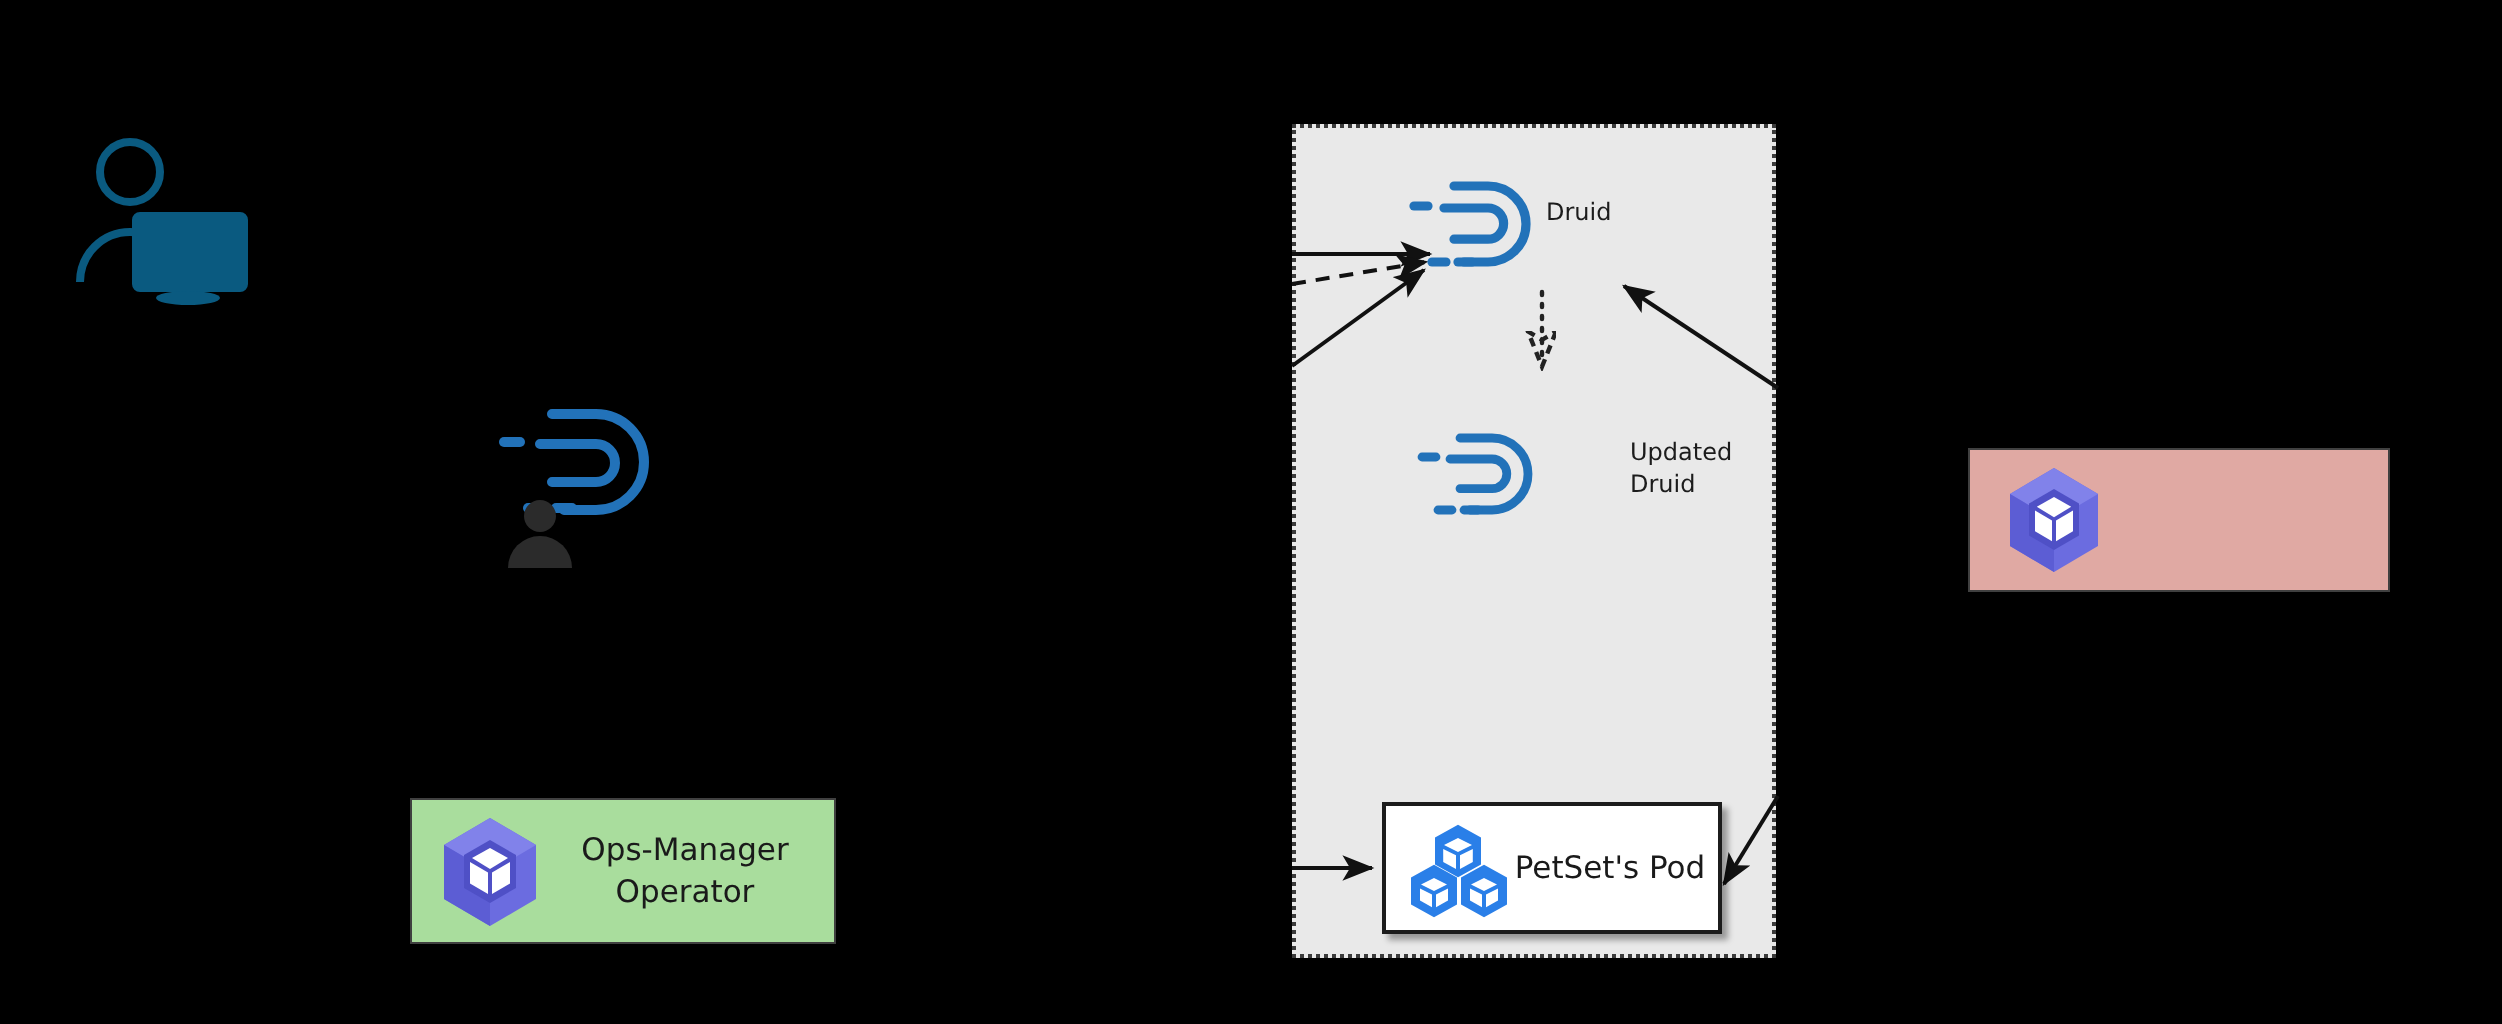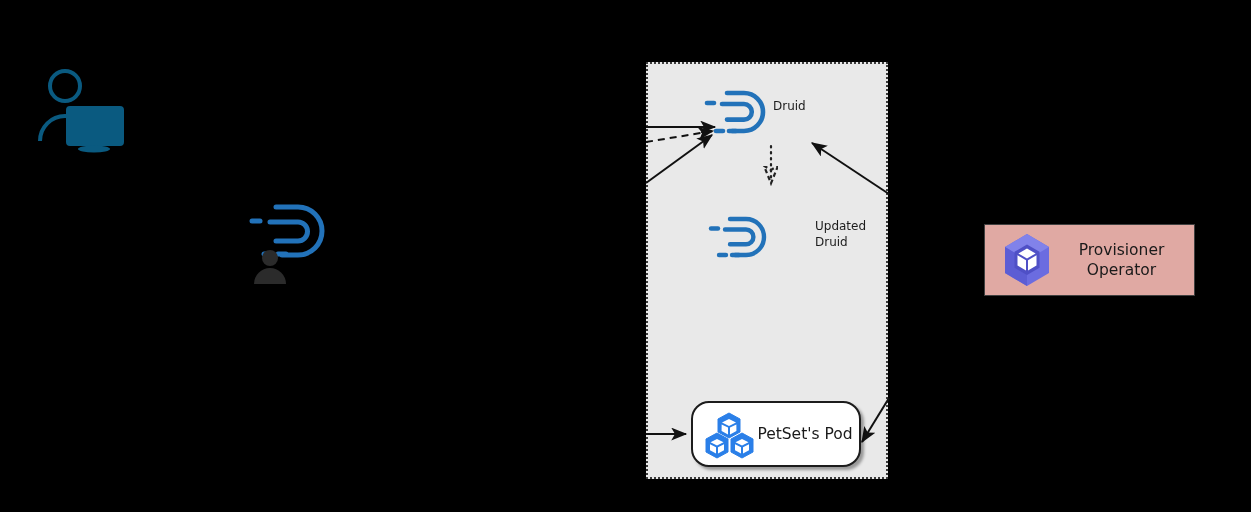--- a/index.html
+++ b/index.html
@@ -24,21 +24,21 @@
   #ops-manager-operator{left:206px;top:400px;width:211px;height:71px;background:#a9dd9d;}
   #provisioner-operator{left:985px;top:225px;width:209px;height:70px;background:#e0a9a3;}
   .op-label{
     color:#1a1a1a;font-size:15.5px;line-height:1.32;text-align:center;flex:1;
     padding-right:4px;
   }
 
   
   #petset-pod-box{
     left:691px;top:401px;width:170px;height:66px;
-    background:#ffffff;border:2px solid #1c1c1c;border-radius:18px;
+    background:#ffffff;border:2px solid #1c1c1c;border-radius:0;
     display:flex;align-items:center;box-sizing:border-box;
     box-shadow:3px 3px 3px rgba(0,0,0,.35);
   }
   #petset-pod-box .op-label{font-size:15.5px;}
 
   
   .druid-label{color:#1c1c1c;font-size:12px;line-height:1.3;white-space:pre-line;}
   #druid-label{left:773px;top:99px;}
   #updated-druid-label{left:779px;top:219px;margin-left:36px;}
 
@@ -148,32 +148,45 @@
           <path d="M40 28 L46.5 31.2 L40 34.5 L33.5 31.2 z"></path>
           <path d="M33 33.2 L39 36.2 L39 42.6 L33 39.3 z"></path>
           <path d="M47 33.2 L47 39.3 L41 42.6 L41 36.2 z"></path>
         </g>
       </svg>
     </span>
     <span class="op-label" style="padding-left:62px;">PetSet's
 Pod</span>
   </div>
 
+  <div class="abs op-box" id="ops-manager-operator">
+    <span class="abs" style="left:10px;top:7px;width:58px;height:58px;">
+      <svg width="58" height="58" viewBox="0 0 58 58">
+        <path d="M29 2 L52 15.5 L52 42.5 L29 56 L6 42.5 L6 15.5 z" fill="#6b6ce0"></path>
+        <path d="M29 2 L52 15.5 L29 29 L6 15.5 z" fill="#8182ea"></path>
+        <path d="M6 15.5 L29 29 L29 56 L6 42.5 z" fill="#5c5dd4"></path>
+        <path d="M29 13 L42 20.5 L42 37 L29 44.5 L16 37 L16 20.5 z" fill="#4f50c6"></path>
+        <path d="M29 17 L38 22 L29 27.5 L20 22 z" fill="#ffffff"></path>
+        <path d="M19 24 L28 29.3 L28 40 L19 34.8 z" fill="#ffffff"></path>
+        <path d="M39 24 L39 34.8 L30 40 L30 29.3 z" fill="#ffffff"></path>
+      </svg>
+    </span>
+    <span class="op-label" style="padding-left:66px;">Ops-Manager
+Operator</span>
+  </div>
 
   <div class="abs op-box" id="provisioner-operator">
     <span class="abs" style="left:14px;top:7px;width:56px;height:56px;">
       <svg width="56" height="56" viewBox="0 0 56 56">
         <path d="M28 2 L50 15 L50 41 L28 54 L6 41 L6 15 z" fill="#6b6ce0"></path>
         <path d="M28 2 L50 15 L28 28 L6 15 z" fill="#8182ea"></path>
         <path d="M6 15 L28 28 L28 54 L6 41 z" fill="#5c5dd4"></path>
         <path d="M28 12.5 L40.5 19.8 L40.5 35.8 L28 43 L15.5 35.8 L15.5 19.8 z" fill="#4f50c6"></path>
         <path d="M28 16.5 L36.6 21.4 L28 26.6 L19.4 21.4 z" fill="#ffffff"></path>
         <path d="M18.5 23.2 L27 28.3 L27 38.6 L18.5 33.6 z" fill="#ffffff"></path>
         <path d="M37.5 23.2 L37.5 33.6 L29 38.6 L29 28.3 z" fill="#ffffff"></path>
       </svg>
     </span>
-    <span class="op-label" style="padding-left:68px;">Provisioner
-Operator</span>
   </div>
 
   <span class="hidden-text">Druid Ops-Manager / Provisioner operator reconciliation flow</span>
 
 </div>
 
 </body></html>

